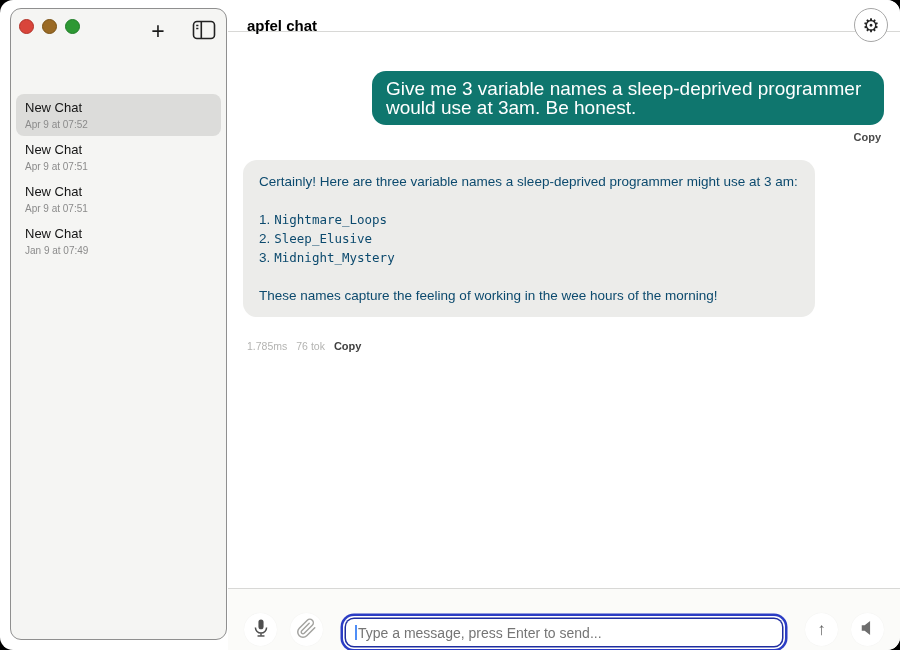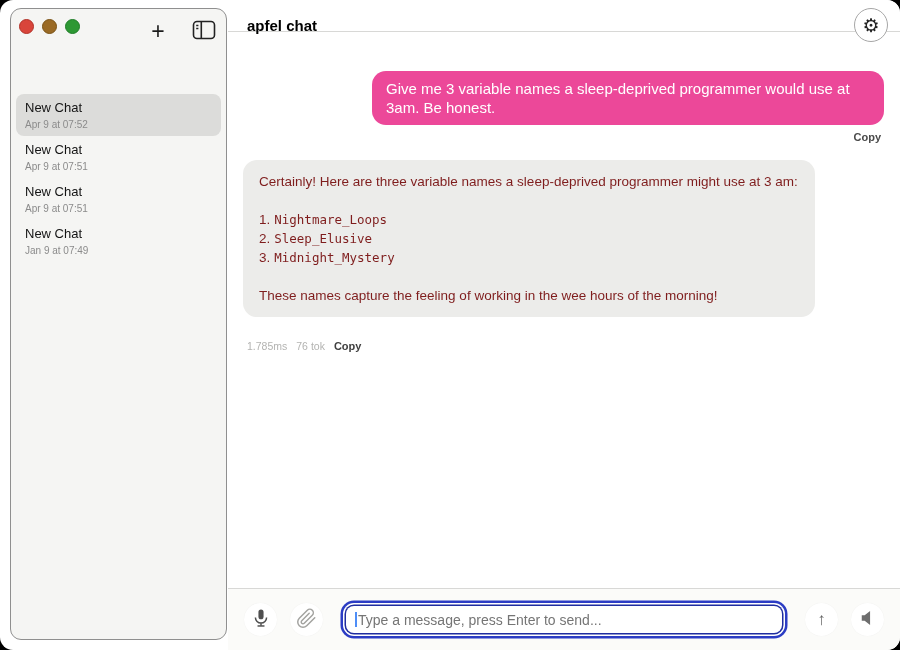--- a/index.html
+++ b/index.html
@@ -33,39 +33,39 @@
   .main-header { position:absolute; left:228px; right:0; top:0; height:32px; background:#fff;
     border-bottom:1px solid #d8d8d6; }
   .main-title { position:absolute; left:19px; top:17px; font-size:15px; font-weight:700; color:#000; }
   .gear-btn { position:absolute; right:12px; top:8px; width:34px; height:34px; border-radius:50%;
     border:1.5px solid #a6a6a6; background:#fff; display:flex; align-items:center; justify-content:center;
     font-size:19px; color:#222; line-height:1; }
 
   
   .chat-area { position:absolute; left:228px; right:0; top:51px; bottom:62px; background:#fff; }
   .user-bubble { position:absolute; right:16px; top:20px; width:512px;
-    background:#ec4899; border-radius:14px; padding:8px 14px;
-    color:#fff; font-size:15px; line-height:19px; }
+    background:#0f766e; border-radius:14px; padding:8px 14px;
+    color:#fff; font-size:19px; line-height:19px; }
   .user-copy { position:absolute; right:19px; top:80px; font-size:11px; font-weight:700; color:#4a4a4a; }
   .assistant-bubble { position:absolute; left:15px; top:109px; width:572px;
     background:#ececea; border-radius:14px; padding:12px 16px;
-    color:#7f1d1d; font-size:13.5px; line-height:19px; }
+    color:#0c4a6e; font-size:13.5px; line-height:19px; }
   .assistant-bubble .para-intro { margin-bottom:19px; }
   .md-list { margin-bottom:19px; }
   .md-list-item { display:flex; align-items:baseline; }
   .md-num { font-size:13.5px; margin-right:4px; }
   .md-code { font-family:"DejaVu Sans Mono", monospace; font-size:12.5px; line-height:19px; }
   .assistant-meta { position:absolute; left:19px; top:289px; display:flex; gap:9px; align-items:center; }
   .meta-dim { font-size:10.5px; color:#b3b3b1; }
   .meta-copy { font-size:11px; font-weight:700; color:#3f3f3f; }
 
   
   .composer { position:absolute; left:228px; right:0; bottom:0; height:62px;
     border-top:1px solid #d8d8d6; background:#fbfbf9;
-    display:flex; align-items:center; padding:4px 16px; gap:13px; }
+    display:flex; align-items:flex-end; padding:4px 16px; gap:13px; }
   .circle-btn { width:33px; height:33px; border-radius:50%; background:#fff; flex:none;
     display:flex; align-items:center; justify-content:center; border:none;
     box-shadow:0 0 1px rgba(0,0,0,0.08); }
   .input-wrap { flex:1; position:relative; margin:0 10px; }
   .msg-input { width:100%; height:27px; border:none; outline:none; border-radius:8px;
     background:#fff; padding:0 9px 0 12px; font-size:14px; color:#333;
     font-family:"Liberation Sans", sans-serif;
     box-shadow:0 0 0 1.5px #1f2da0, 0 0 0 3px #ffffff, 0 0 0 5.5px #2b3cc4; }
   .msg-input::placeholder { color:#757575; opacity:1; }
   .caret { position:absolute; left:9px; top:6px; width:2px; height:15px; background:#4f8ef7; }

